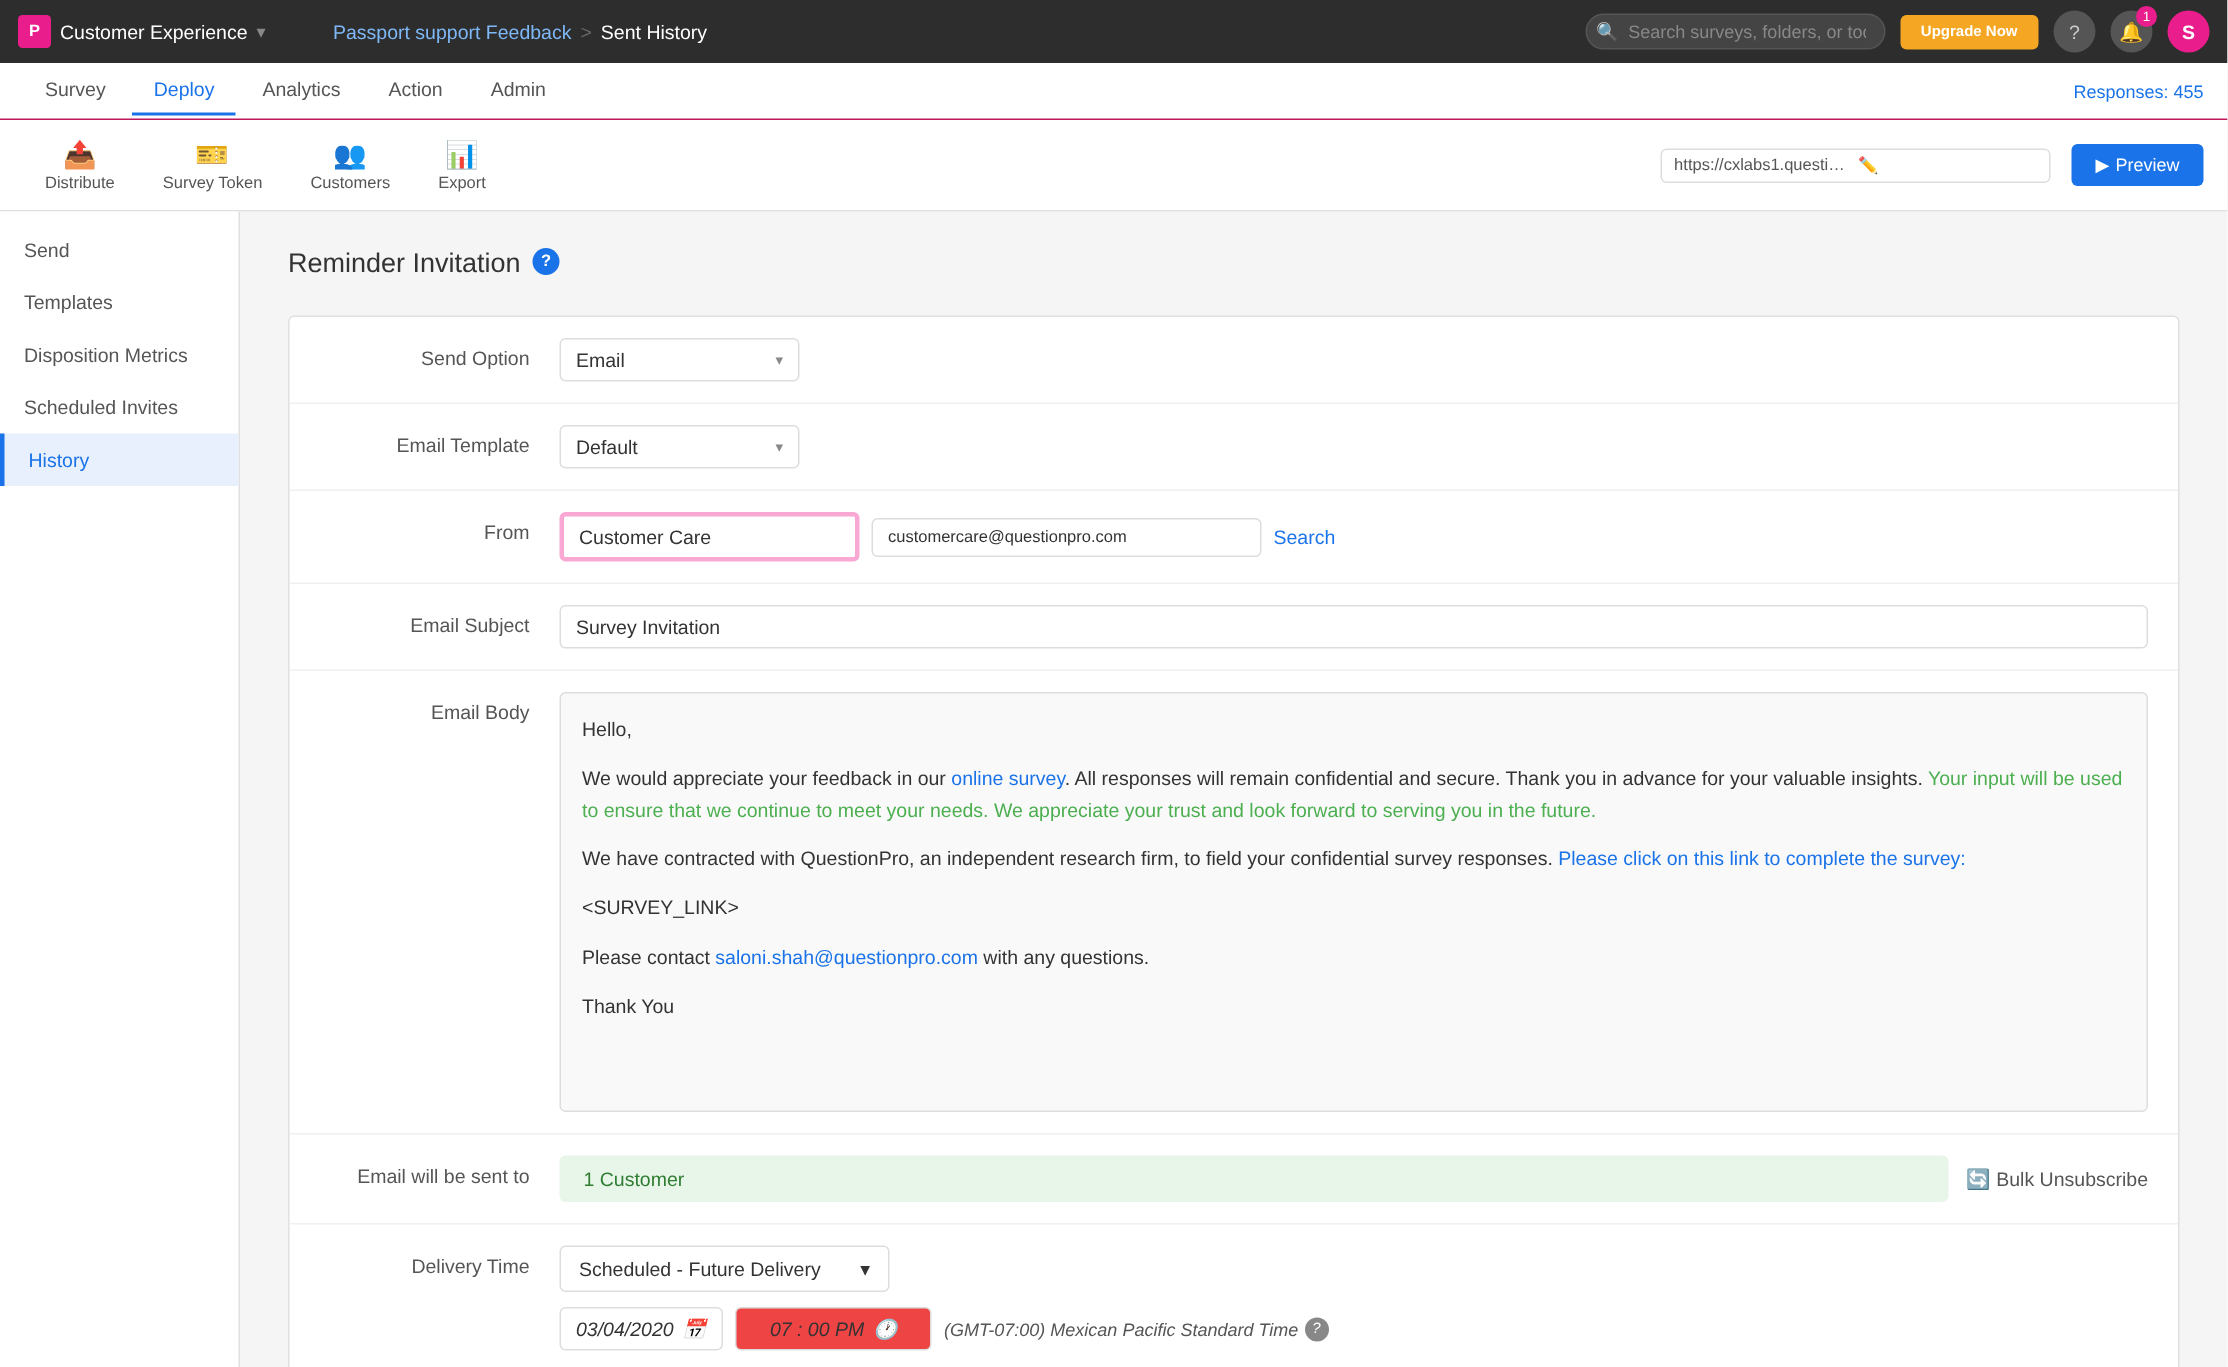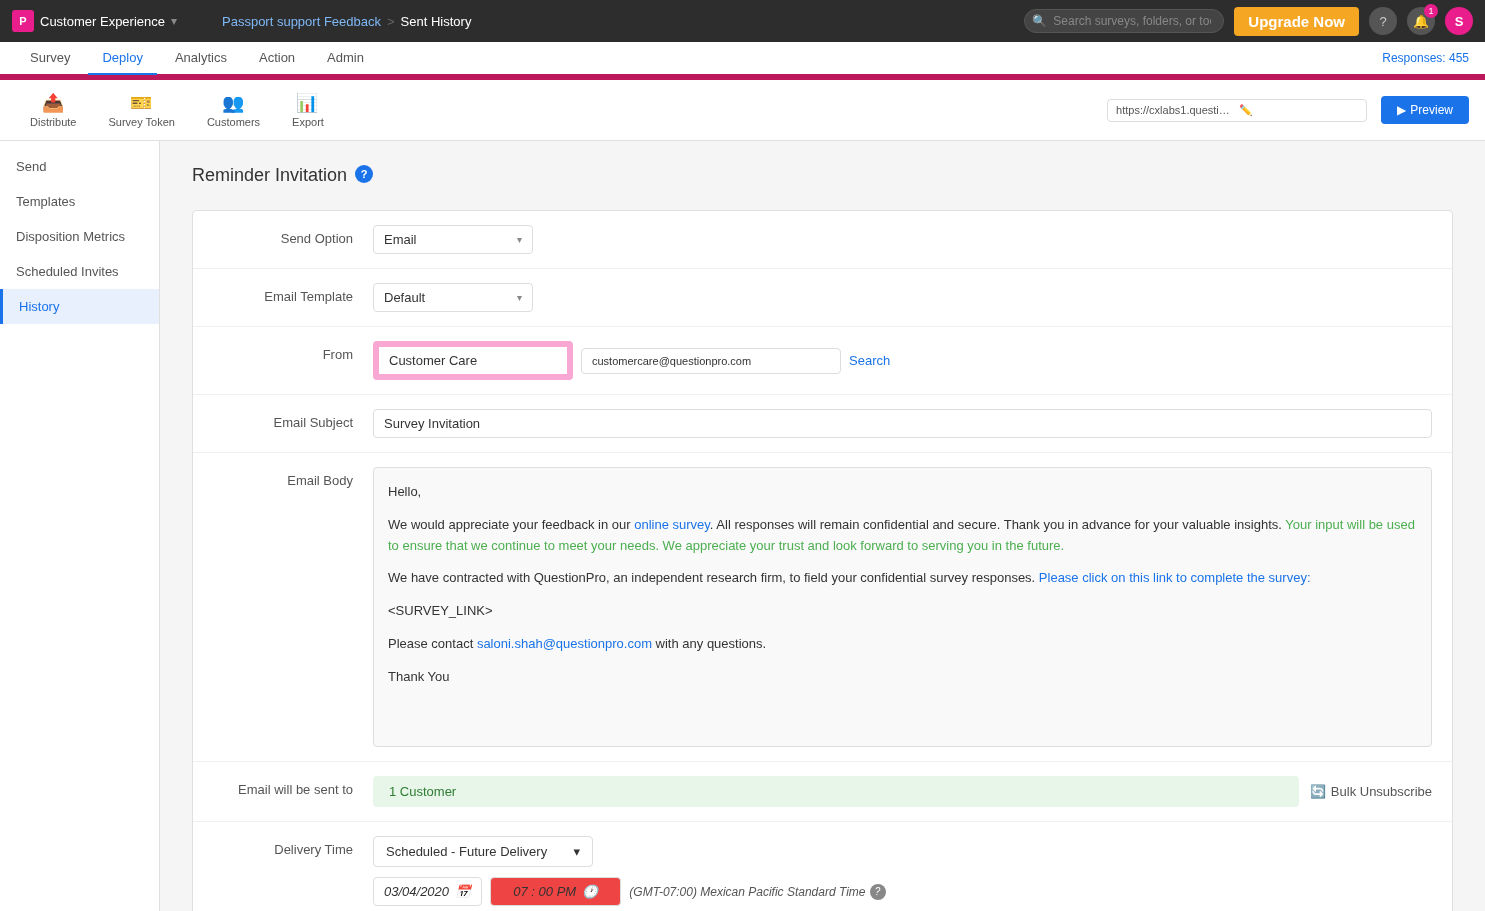--- a/index.html
+++ b/index.html
@@ -72,21 +72,21 @@
       width: 200px;
       outline: none;
     }
     .search-wrapper input::placeholder { color: #888; }
     .btn-upgrade {
       background: #f5a623;
       color: #fff;
       border: none;
       border-radius: 4px;
       padding: 6px 14px;
-      font-size: 15px;
+      font-size: 10px;
       font-weight: 600;
       cursor: pointer;
     }
     .top-bar-icon {
       width: 28px;
       height: 28px;
       border-radius: 50%;
       background: #555;
       display: flex;
       align-items: center;
@@ -114,21 +114,21 @@
       height: 14px;
       font-size: 9px;
       display: flex;
       align-items: center;
       justify-content: center;
     }
 
     
     .nav-bar {
       background: #fff;
-      border-bottom: 6px solid #be185d;
+      border-bottom: 1px solid #be185d;
       display: flex;
       align-items: center;
       padding: 0 16px;
       height: 38px;
     }
     .nav-bar .nav-items {
       display: flex;
       align-items: center;
       gap: 4px;
       flex: 1;
@@ -302,21 +302,21 @@
       color: #333;
     }
     .select-box .chevron { color: #888; font-size: 10px; }
 
     .from-row {
       display: flex;
       align-items: center;
       gap: 8px;
     }
     .from-input {
-      border: 6px solid #f9a8d4;
+      border: 3px solid #f9a8d4;
       border-radius: 4px;
       padding: 6px 10px;
       font-size: 13px;
       color: #333;
       background: #fff;
       width: 200px;
     }
     .from-email {
       border: 1px solid #ddd;
       border-radius: 4px;

